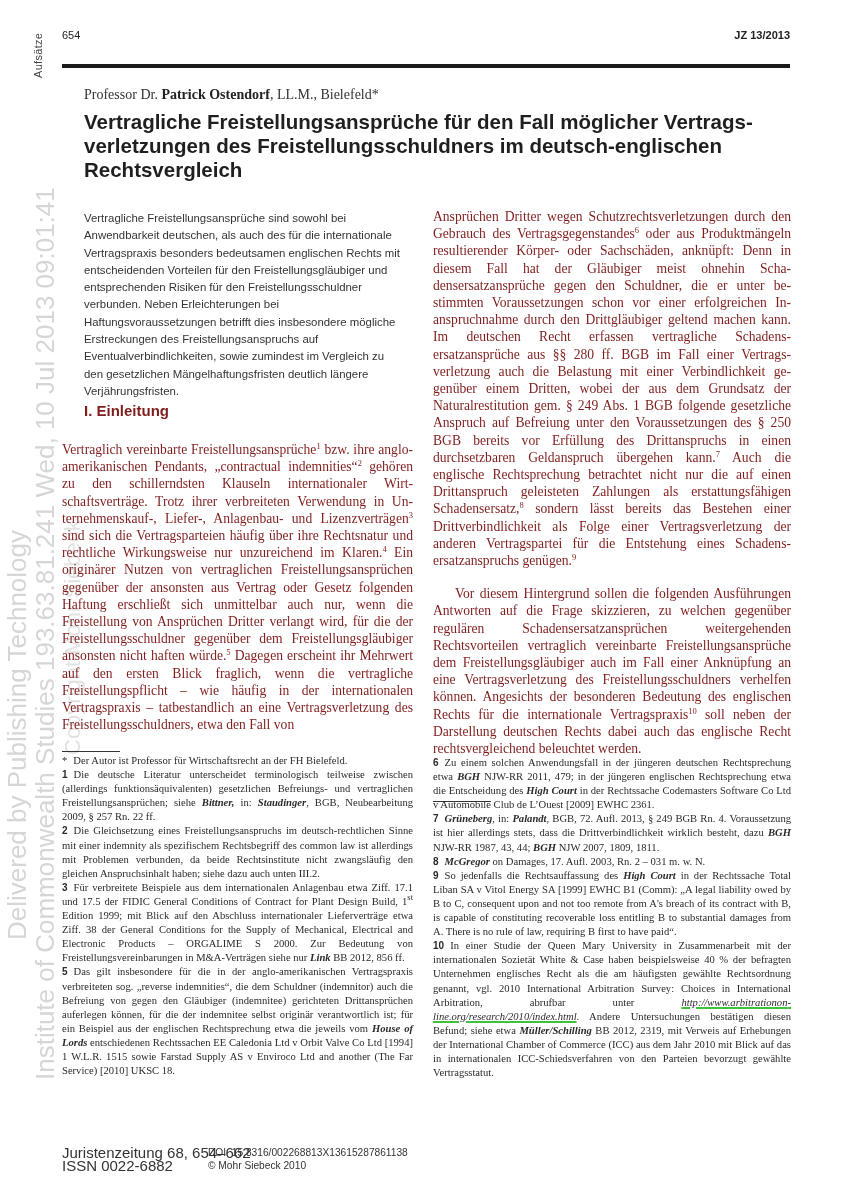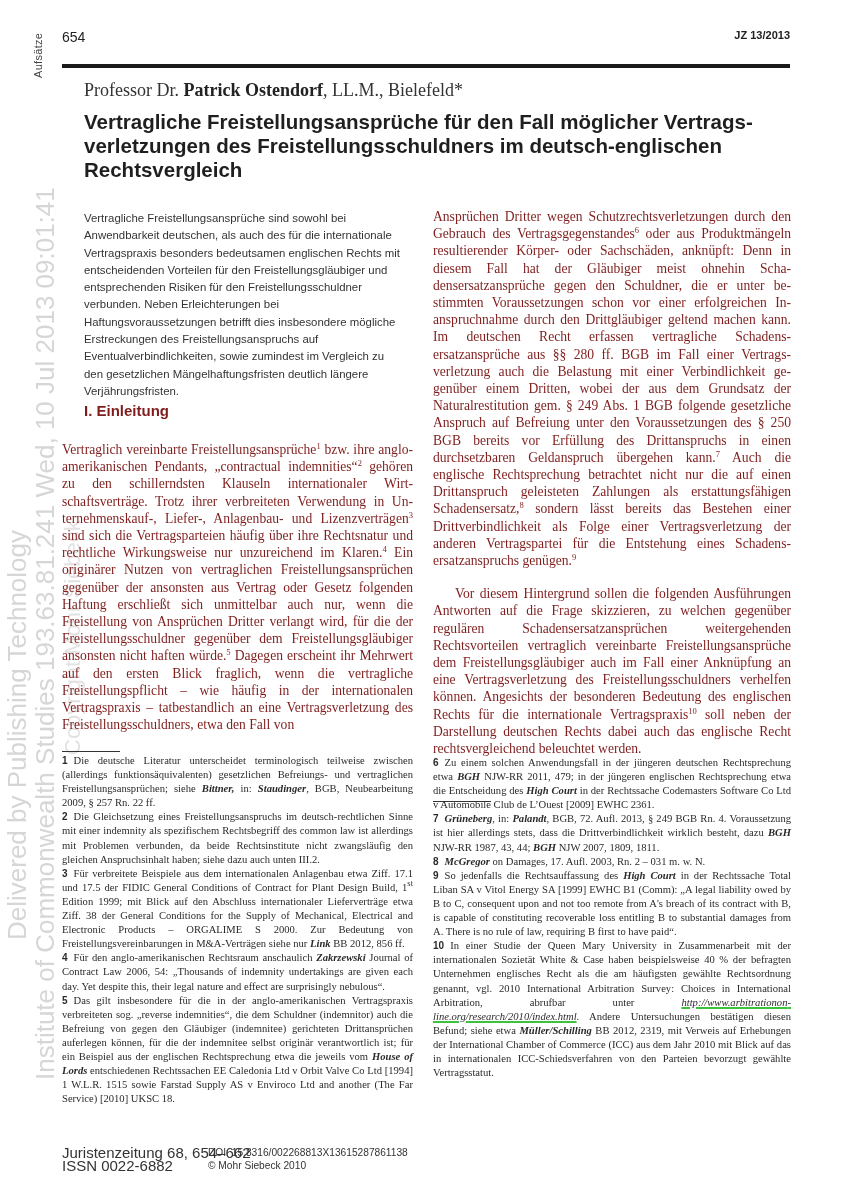--- a/index.html
+++ b/index.html
@@ -3,25 +3,25 @@
 <meta charset="utf-8">
 <style>
   html, body { margin: 0; padding: 0; background: #ffffff; }
   body { width: 850px; height: 1200px; position: relative; overflow: hidden; color: #2a2a2a; }
   .serif { font-family: "Liberation Serif", "DejaVu Serif", serif; }
   .sans { font-family: "Liberation Sans", "DejaVu Sans", sans-serif; }
 
   .side-label { position: absolute; left: 28px; top: 54px; transform-origin: left top; transform: rotate(-90deg); font-size: 11px; color: #444; letter-spacing: 0.3px; }
   .side-label { top: 78px; left: 32px; }
 
-  .page-number { position: absolute; left: 62px; top: 29px; font-size: 14px; color: #222; }
+  .page-number { position: absolute; left: 62px; top: 29px; font-size: 11px; color: #222; }
   .journal-issue { position: absolute; right: 60px; top: 29px; font-size: 11px; color: #222; font-weight: bold; }
   .rule-top { position: absolute; left: 62px; right: 60px; top: 64px; height: 4px; background: #1a1a1a; }
 
-  .author { position: absolute; left: 84px; top: 80px; font-size: 18px; color: #333; }
+  .author { position: absolute; left: 84px; top: 87px; font-size: 14px; color: #333; }
   .author b { font-weight: bold; color: #222; }
 
   .title { position: absolute; left: 84px; top: 110px; width: 680px; font-size: 20.5px; line-height: 24px; font-weight: bold; color: #1f1f1f; margin: 0; }
 
   .abstract { position: absolute; left: 84px; top: 210px; width: 320px; font-size: 11.4px; line-height: 17.3px; color: #333; margin: 0; }
 
   .section-heading { position: absolute; left: 84px; top: 402px; font-size: 15px; font-weight: bold; color: #7f1d1d; margin: 0; }
 
   .col-text { position: absolute; font-size: 13.6px; line-height: 17.2px; text-align: justify; color: #7f1d1d; margin: 0; hyphens: manual; }
   .col-left { left: 62px; top: 441px; width: 351px; }
@@ -71,24 +71,24 @@
 <h2 class="section-heading sans">I. Einleitung</h2>
 
 <p class="col-text col-left serif">Vertraglich vereinbarte Freistellungsansprüche<sup>1</sup> bzw. ihre anglo-amerikanischen Pendants, „contractual indemnities“<sup>2</sup> gehören zu den schillerndsten Klauseln internationaler Wirt­schaftsverträge. Trotz ihrer verbreiteten Verwendung in Un­ternehmenskauf-, Liefer-, Anlagenbau- und Lizenzverträ­gen<sup>3</sup> sind sich die Vertragsparteien häufig über ihre Rechts­natur und rechtliche Wirkungsweise nur unzureichend im Klaren.<sup>4</sup> Ein originärer Nutzen von vertraglichen Freistel­lungsansprüchen gegenüber der ansonsten aus Vertrag oder Gesetz folgenden Haftung erschließt sich unmittelbar auch nur, wenn die Freistellung von Ansprüchen Dritter verlangt wird, für die der Freistellungsschuldner gegenüber dem Frei­stellungsgläubiger ansonsten nicht haften würde.<sup>5</sup> Dagegen erscheint ihr Mehrwert auf den ersten Blick fraglich, wenn die vertragliche Freistellungspflicht – wie häufig in der inter­nationalen Vertragspraxis – tatbestandlich an eine Vertrags­verletzung des Freistellungsschuldners, etwa den Fall von</p>
 <div class="col-text col-right serif">
   <p>Ansprüchen Dritter wegen Schutzrechtsverletzungen durch den Gebrauch des Vertragsgegenstandes<sup>6</sup> oder aus Produkt­mängeln resultierender Körper- oder Sachschäden, anknüpft: Denn in diesem Fall hat der Gläubiger meist ohnehin Scha­densersatzansprüche gegen den Schuldner, die er unter be­stimmten Voraussetzungen schon vor einer erfolgreichen In­anspruchnahme durch den Drittgläubiger geltend machen kann. Im deutschen Recht erfassen vertragliche Schadens­ersatzansprüche aus §§ 280 ff. BGB im Fall einer Vertrags­verletzung auch die Belastung mit einer Verbindlichkeit ge­genüber einem Dritten, wobei der aus dem Grundsatz der Naturalrestitution gem. § 249 Abs. 1 BGB folgende gesetzli­che Anspruch auf Befreiung unter den Voraussetzungen des § 250 BGB bereits vor Erfüllung des Drittanspruchs in einen durchsetzbaren Geldanspruch übergehen kann.<sup>7</sup> Auch die englische Rechtsprechung betrachtet nicht nur die auf einen Drittanspruch geleisteten Zahlungen als erstattungsfähigen Schadensersatz,<sup>8</sup> sondern lässt bereits das Bestehen einer Drittverbindlichkeit als Folge einer Vertragsverletzung der anderen Vertragspartei für die Entstehung eines Schadens­ersatzanspruchs genügen.<sup>9</sup></p>
   <p class="indent">Vor diesem Hintergrund sollen die folgenden Ausfüh­rungen Antworten auf die Frage skizzieren, zu welchen ge­genüber regulären Schadensersatzansprüchen weiter­gehenden Rechtsvorteilen vertraglich vereinbarte Freistel­lungsansprüche dem Freistellungsgläubiger auch im Fall ei­ner Anknüpfung an eine Vertragsverletzung des Freistell­ungsschuldners verhelfen können. Angesichts der besonde­ren Bedeutung des englischen Rechts für die internationale Vertragspraxis<sup>10</sup> soll neben der Darstellung deutschen Rechts dabei auch das englische Recht rechtsvergleichend beleuchtet werden.</p>
 </div>
 
 <div class="fn-rule fn-rule-left"></div>
 <ul class="footnotes footnotes-left serif">
+    <li><span class="fn-star">*</span>Der Autor ist Professor für Wirtschaftsrecht an der FH Bielefeld.</li>
     <li><span class="fn-num">1</span>Die deutsche Literatur unterscheidet terminologisch teilweise zwischen (allerdings funktionsäquivalenten) gesetzlichen Befreiungs- und vertrag­lichen Freistellungsansprüchen; siehe <i>Bittner,</i> in: <i>Staudinger</i>, BGB, Neu­bearbeitung 2009, § 257 Rn. 22 ff.</li>
     <li><span class="fn-num">2</span>Die Gleichsetzung eines Freistellungsanspruchs im deutsch-rechtlichen Sinne mit einer indemnity als spezifischem Rechtsbegriff des common law ist allerdings mit Problemen verbunden, da beide Rechtsinstitute nicht zwangsläufig den gleichen Anspruchsinhalt haben; siehe dazu auch unten III.2.</li>
     <li><span class="fn-num">3</span>Für verbreitete Beispiele aus dem internationalen Anlagenbau etwa Ziff. 17.1 und 17.5 der FIDIC General Conditions of Contract for Plant Design Build, 1<sup>st</sup> Edition 1999; mit Blick auf den Abschluss internationaler Lieferverträge etwa Ziff. 38 der General Conditions for the Supply of Me­chanical, Electrical and Electronic Products – ORGALIME S 2000. Zur Bedeutung von Freistellungsvereinbarungen in M&amp;A-Verträgen siehe nur <i>Link</i> BB 2012, 856 ff.</li>
-    <li><span class="fn-num">4</span>Für den anglo-amerikanischen Rechtsraum anschaulich <i>Zakrzewski</i> Journal of Contract Law 2006, 54: „Thousands of indemnity undertakings are given each day. Yet despite this, their legal nature and effect are surpri­singly nebulous“.</li>
     <li><span class="fn-num">5</span>Das gilt insbesondere für die in der anglo-amerikanischen Vertragspraxis verbreiteten sog. „reverse indemnities“, die dem Schuldner (indemnitor) auch die Befreiung von gegen den Gläubiger (indemnitee) gerichteten Dritt­ansprüchen auferlegen können, für die der indemnitee selbst originär ver­antwortlich ist; für ein Beispiel aus der englischen Rechtsprechung etwa die jeweils vom <i>House of Lords</i> entschiedenen Rechtssachen EE Caledonia Ltd v Orbit Valve Co Ltd [1994] 1 W.L.R. 1515 sowie Farstad Supply AS v Enviroco Ltd and another (The Far Service) [2010] UKSC 18.</li>
   </ul>
 <div class="fn-rule fn-rule-right"></div>
 <ul class="footnotes footnotes-right serif">
     <li><span class="fn-num">6</span>Zu einem solchen Anwendungsfall in der jüngeren deutschen Recht­sprechung etwa <i>BGH</i> NJW-RR 2011, 479; in der jüngeren englischen Rechtsprechung etwa die Entscheidung des <i>High Court</i> in der Rechtssache Codemasters Software Co Ltd v Automobile Club de L’Ouest [2009] EWHC 2361.</li>
     <li><span class="fn-num">7</span><i>Grüneberg</i>, in: <i>Palandt</i>, BGB, 72. Aufl. 2013, § 249 BGB Rn. 4. Voraus­setzung ist hier allerdings stets, dass die Drittverbindlichkeit wirklich be­steht, dazu <i>BGH</i> NJW-RR 1987, 43, 44; <i>BGH</i> NJW 2007, 1809, 1811.</li>
     <li><span class="fn-num">8</span><i>McGregor</i> on Damages, 17. Aufl. 2003, Rn. 2 – 031 m. w. N.</li>
     <li><span class="fn-num">9</span>So jedenfalls die Rechtsauffassung des <i>High Court</i> in der Rechtssache Total Liban SA v Vitol Energy SA [1999] EWHC B1 (Comm): „A legal liability owed by B to C, consequent upon and not too remote from A's breach of its contract with B, is capable of constituting recoverable loss entitling B to substantial damages from A. There is no rule of law, requiring B first to have paid“.</li>
     <li><span class="fn-num">10</span>In einer Studie der Queen Mary University in Zusammenarbeit mit der internationalen Sozietät White &amp; Case haben beispielsweise 40 % der be­fragten Unternehmen englisches Recht als die am häufigsten gewählte Rechtsordnung genannt, vgl. 2010 International Arbitration Survey: Choi­ces in International Arbitration, abrufbar unter <span class="fn-link">http://www.arbitrationon­line.org/research/2010/index.html</span>. Andere Untersuchungen bestätigen die­sen Befund; siehe etwa <i>Müller/Schilling</i> BB 2012, 2319, mit Verweis auf Erhebungen der International Chamber of Commerce (ICC) aus dem Jahr 2010 mit Blick auf das in internationalen ICC-Schiedsverfahren von den Parteien bevorzugt gewählte Vertragsstatut.</li>
   </ul>

